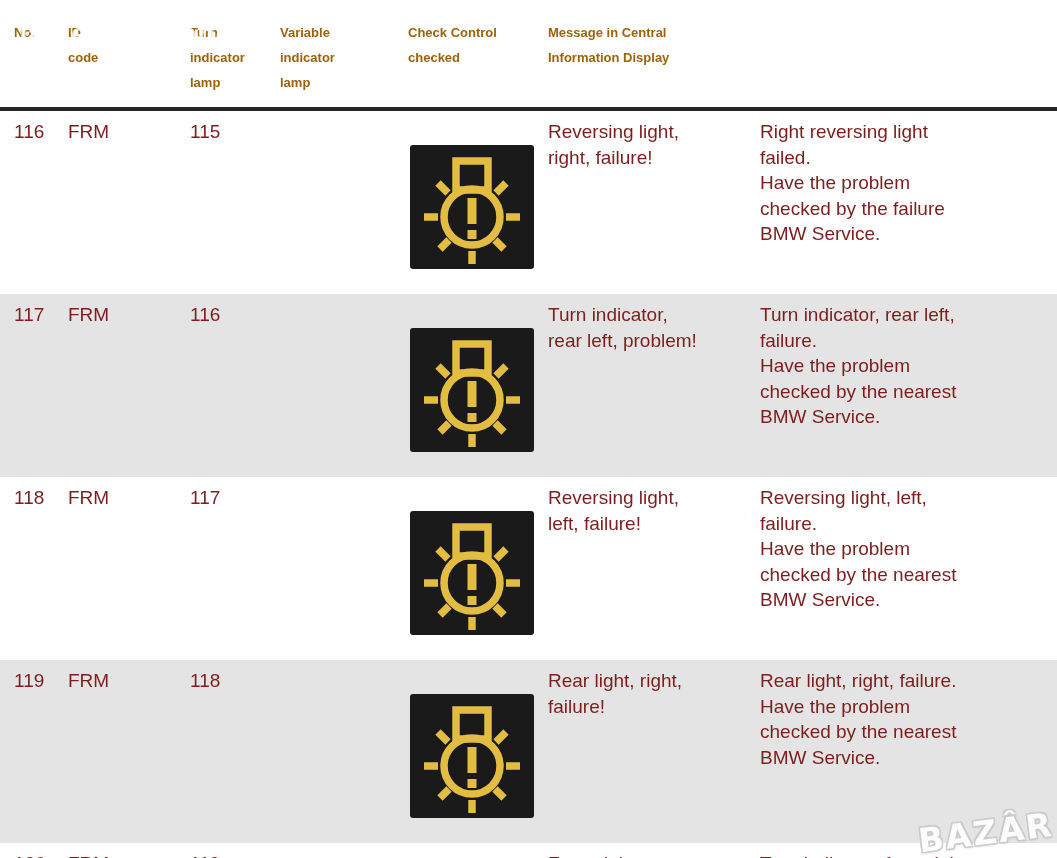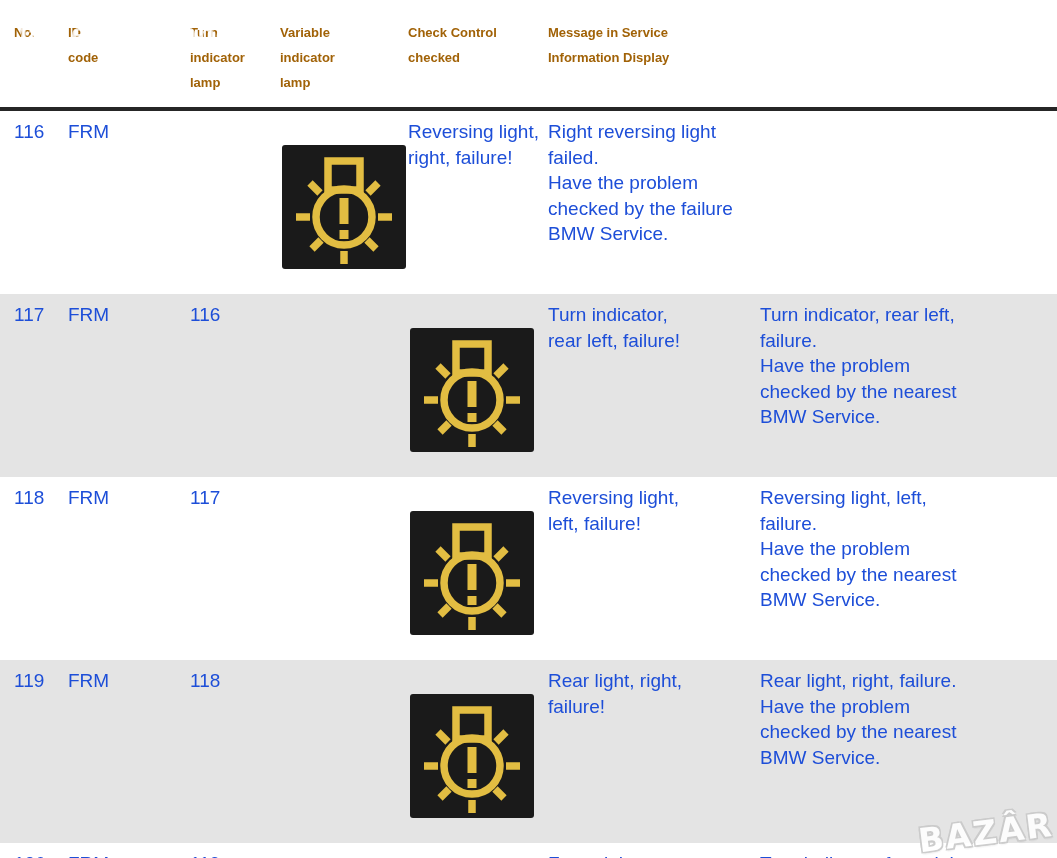--- a/index.html
+++ b/index.html
@@ -14,21 +14,21 @@
   .ccTable{position:absolute;left:0;top:0;width:1057px;}
   .gridrow{
     display:grid;
     grid-template-columns:68px 122px 90px 128px 140px 212px 1fr;
     box-sizing:border-box;
   }
   .cell{
     box-sizing:border-box;
     white-space:pre-line;
     padding:8px 8px 6px 0;
-    font-size:19px;line-height:25.5px;color:#1d4ed8;
+    font-size:19px;line-height:25.5px;color:#7f1d1d;
   }
   .cell.c1{padding-left:14px;}
   .thead{height:111px;border-bottom:4px solid #262626;}
   .thead .cell{
     font-weight:bold;color:#a16207;
     font-size:13px;line-height:25px;
     padding-top:20px;
   }
   .row{min-height:145px;background:#ffffff;}
   .row.alt{background:#e4e4e4;}
@@ -73,27 +73,28 @@
       <div class="cell">ID
 code</div>
       <div class="cell">Turn
 indicator
 lamp</div>
       <div class="cell">Variable
 indicator
 lamp</div>
       <div class="cell">Check Control
 checked</div>
-      <div class="cell">Message in Service
+      <div class="cell">Message in Central
 Information Display</div>
     </div>
 
     <div class="gridrow row r0">
       <div class="cell c1">116</div>
       <div class="cell">FRM</div>
+      <div class="cell">115</div>
       <div class="cell"></div>
       <div class="cell iconCell">
         <svg class="lampIcon" width="124" height="124" viewBox="0 0 124 124">
           <rect x="0" y="0" width="124" height="124" rx="3" fill="#1a1a1a"></rect>
           <g stroke="#e2bd42" stroke-width="7.5" fill="none">
             <rect x="46" y="16" width="32" height="29"></rect>
             <circle cx="62" cy="72" r="28"></circle>
             <line x1="14" y1="72" x2="28" y2="72"></line>
             <line x1="96" y1="72" x2="110" y2="72"></line>
             <line x1="62" y1="106" x2="62" y2="119"></line>
@@ -132,21 +133,21 @@
             <line x1="28" y1="38" x2="38" y2="48"></line>
             <line x1="96" y1="38" x2="86" y2="48"></line>
             <line x1="30" y1="104" x2="39" y2="95"></line>
             <line x1="85" y1="95" x2="94" y2="104"></line>
           </g>
           <rect x="57.5" y="53" width="9" height="26" fill="#e2bd42"></rect>
           <rect x="57.5" y="85" width="9" height="9" fill="#e2bd42"></rect>
         </svg>
       </div>
       <div class="cell">Turn indicator,
-rear left, failure!</div>
+rear left, problem!</div>
       <div class="cell">Turn indicator, rear left,
 failure.
 Have the problem
 checked by the nearest
 BMW Service.</div>
     </div>
 
     <div class="gridrow row r2">
       <div class="cell c1">118</div>
       <div class="cell">FRM</div>

